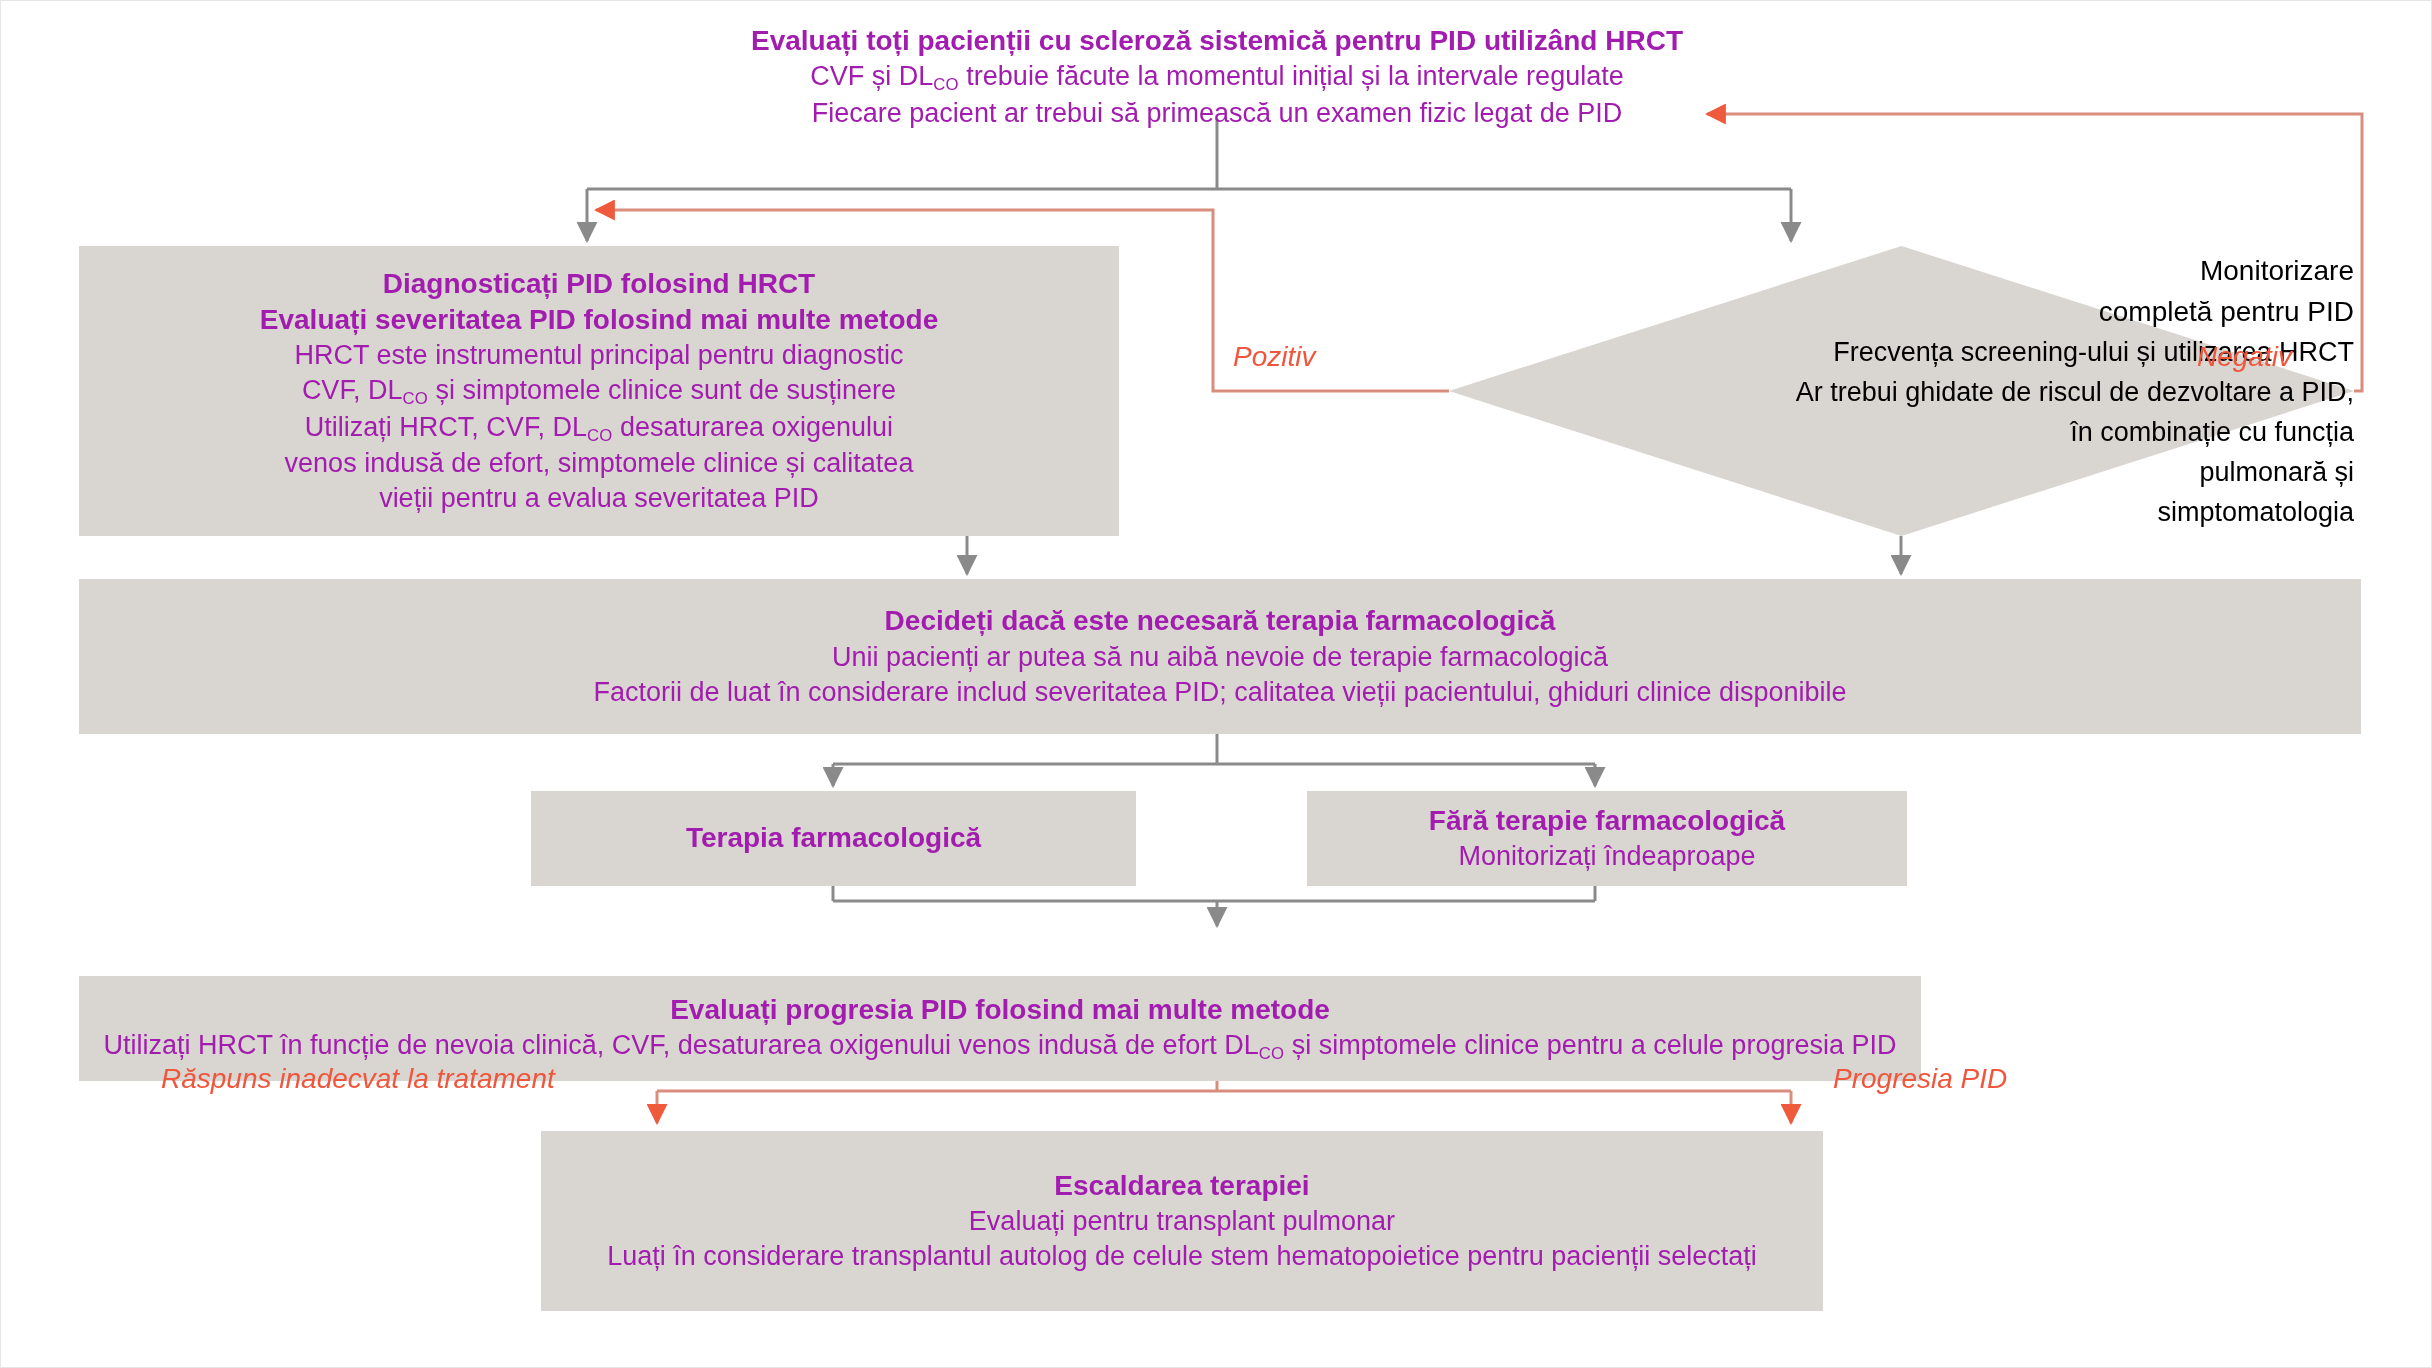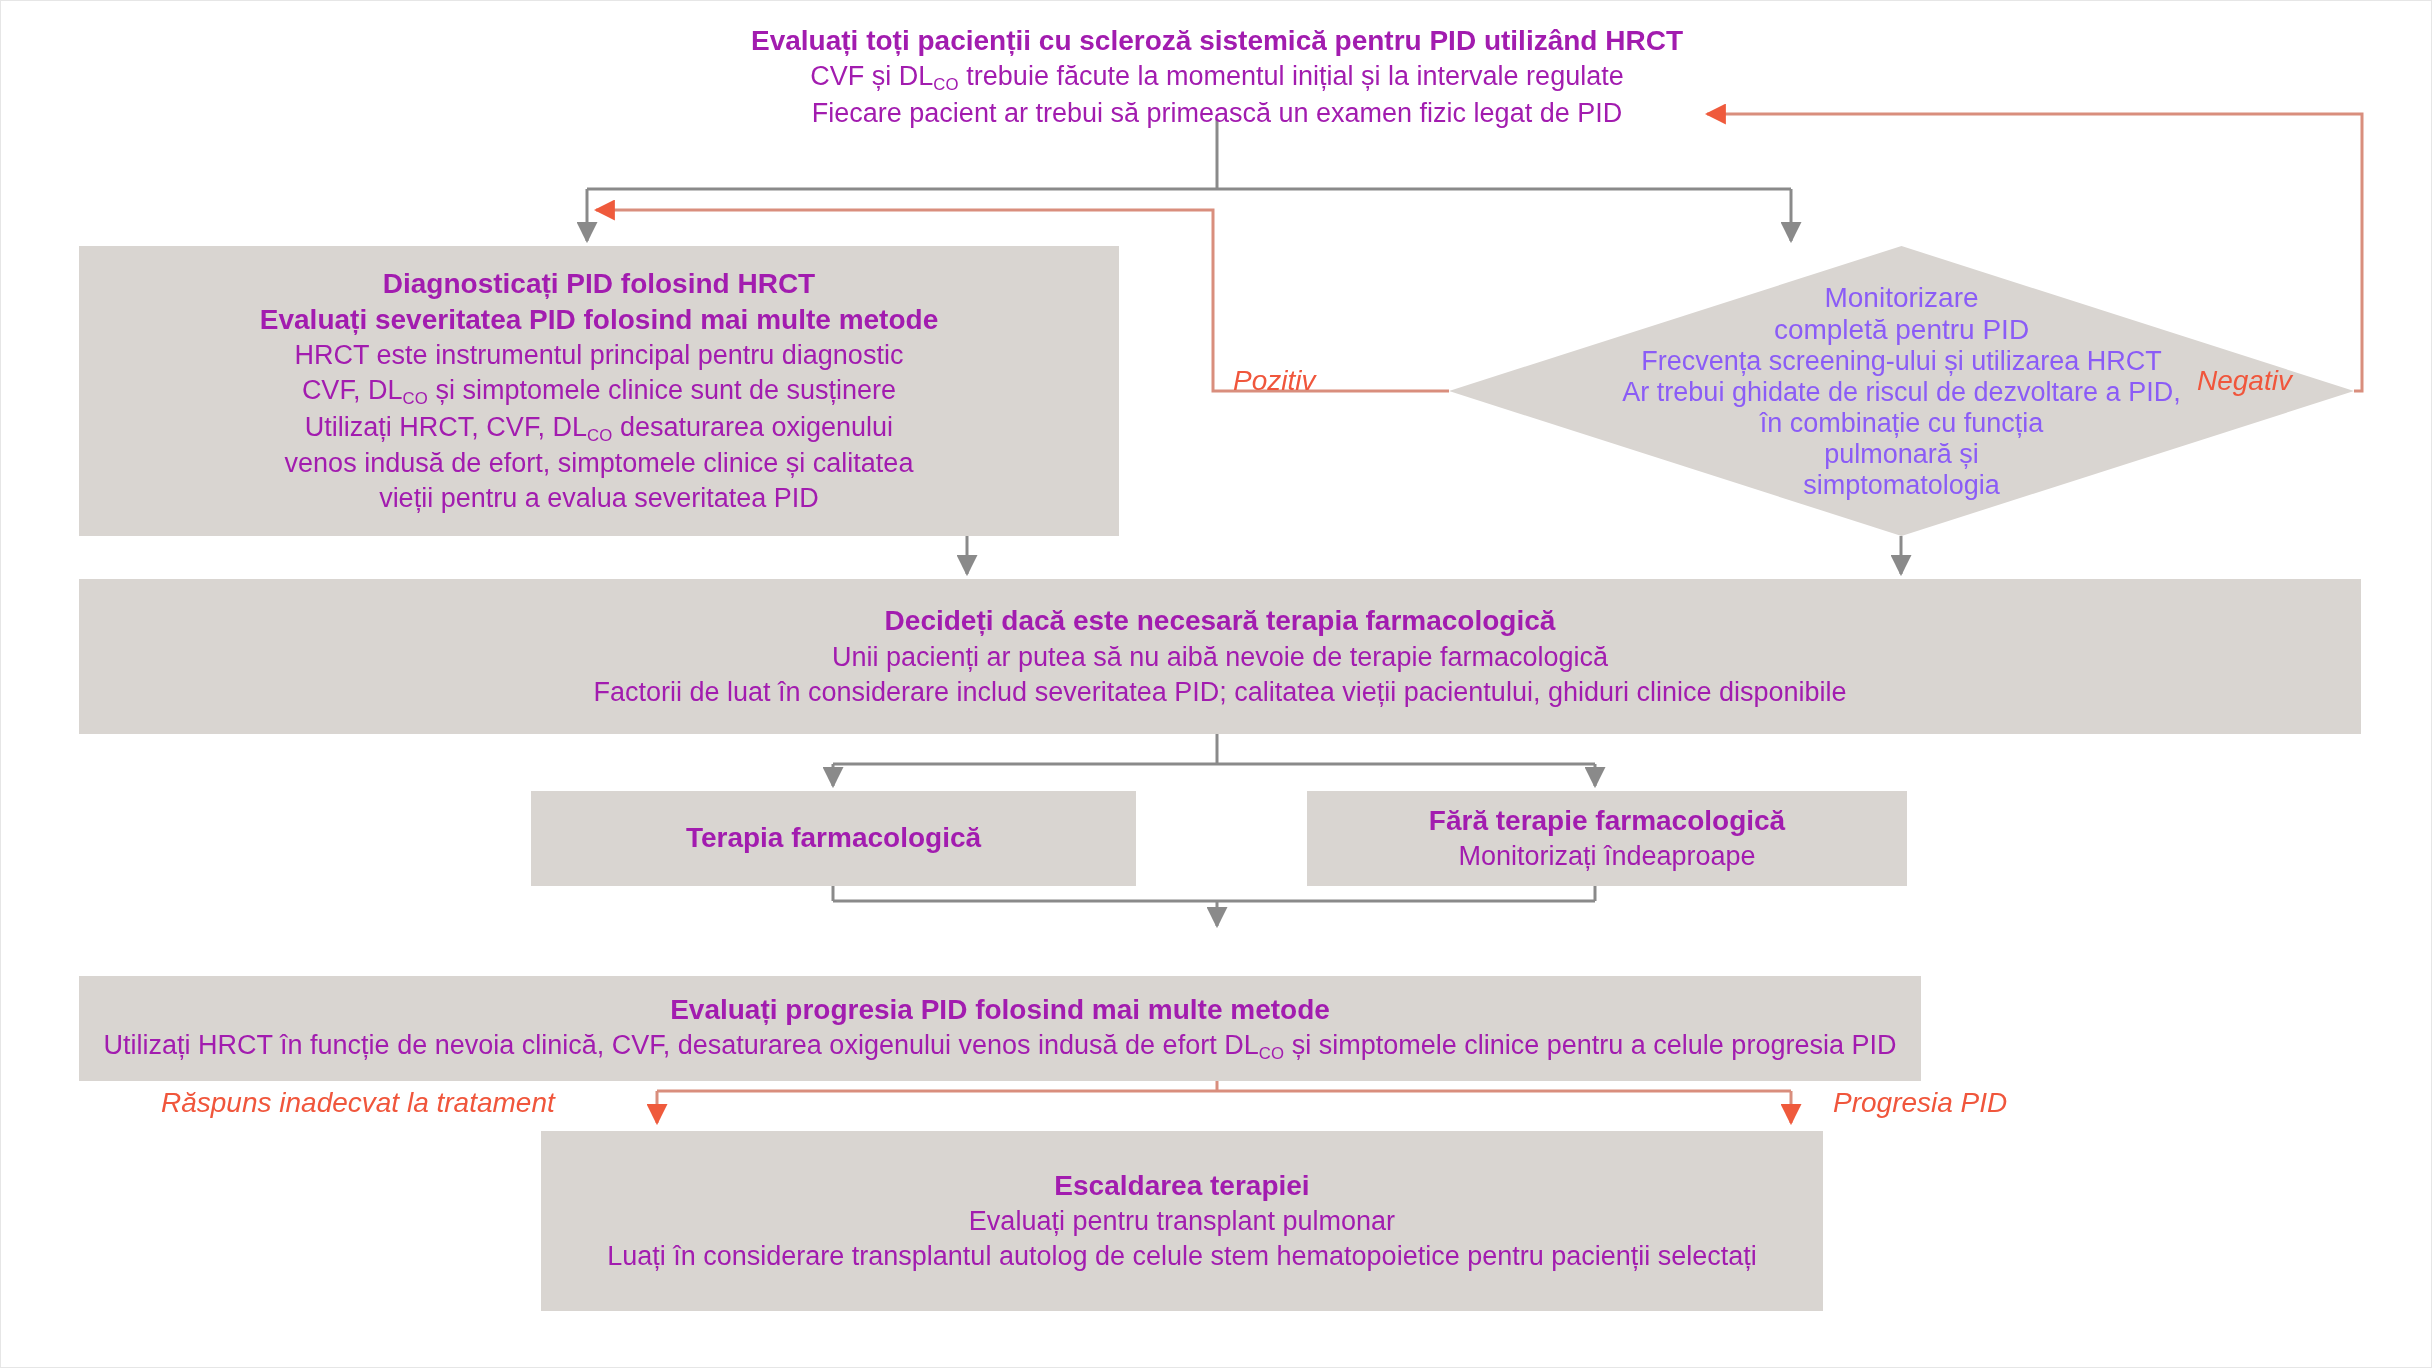--- a/index.html
+++ b/index.html
@@ -66,31 +66,30 @@
   #diamondwrap{
     position:absolute;
     left:1448px; top:245px;
     width:905px; height:290px;
   }
   #diamondwrap svg{ position:absolute; left:0; top:0; }
   #diamondtext{
     position:absolute;
     left:0; top:0; width:905px; height:290px;
     display:flex; flex-direction:column;
-    align-items:center; justify-content:center;
-    text-align:center; color:#8b5cf6;
+    align-items:flex-end; justify-content:center;
+    text-align:center; color:#000000;gap:9px;
   }
 
   .edgelabel{
     position:absolute;
     font-style:italic;
     font-size:28px;
     color:#f0563c;
     white-space:nowrap;
-    margin-top:24px;
   }
   #lbl-pozitiv{ left:1232px; top:340px; }
   #lbl-negativ{ left:2196px; top:340px; }
   #lbl-raspuns{ left:160px; top:1062px; }
   #lbl-progresia{ left:1832px; top:1062px; }
 
   .sub{ font-size:0.62em; vertical-align:-0.28em; letter-spacing:0.2px;}
 </style>
 </head>
 <body>

